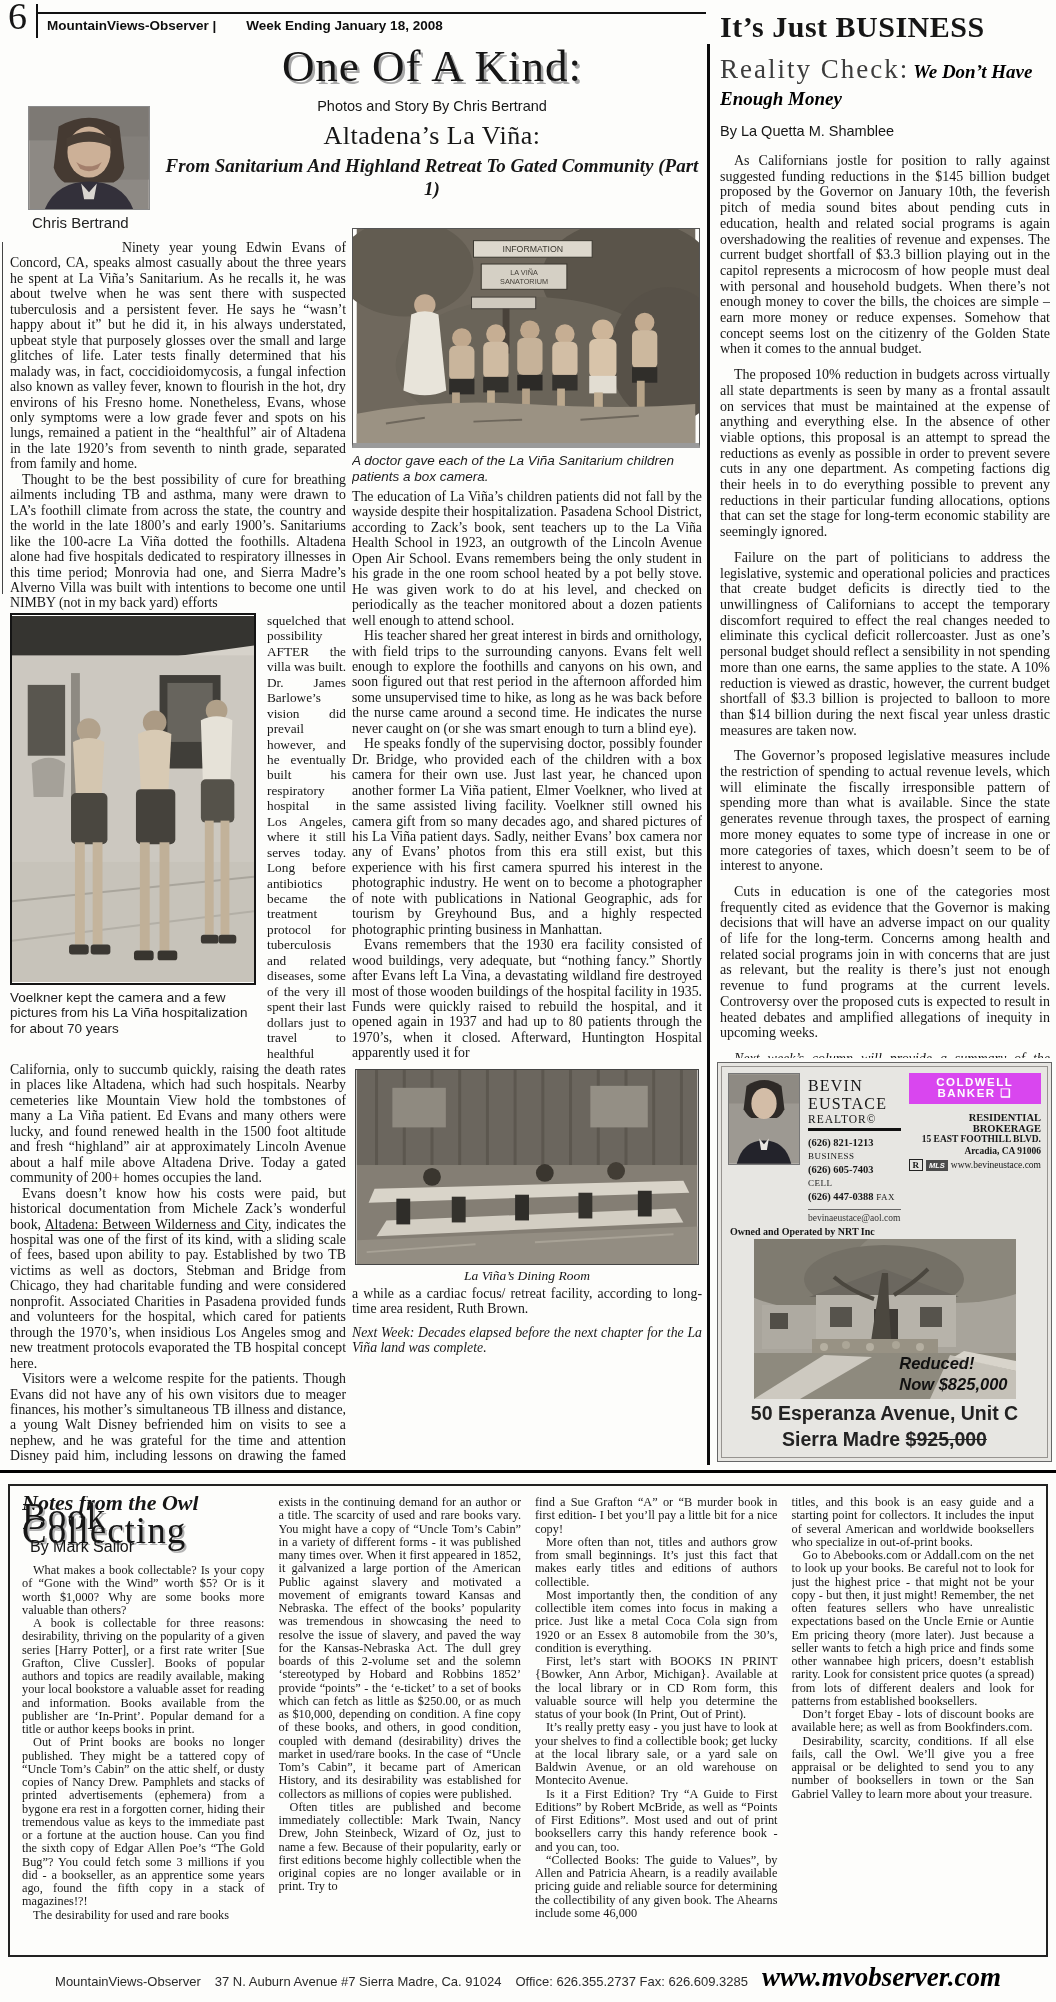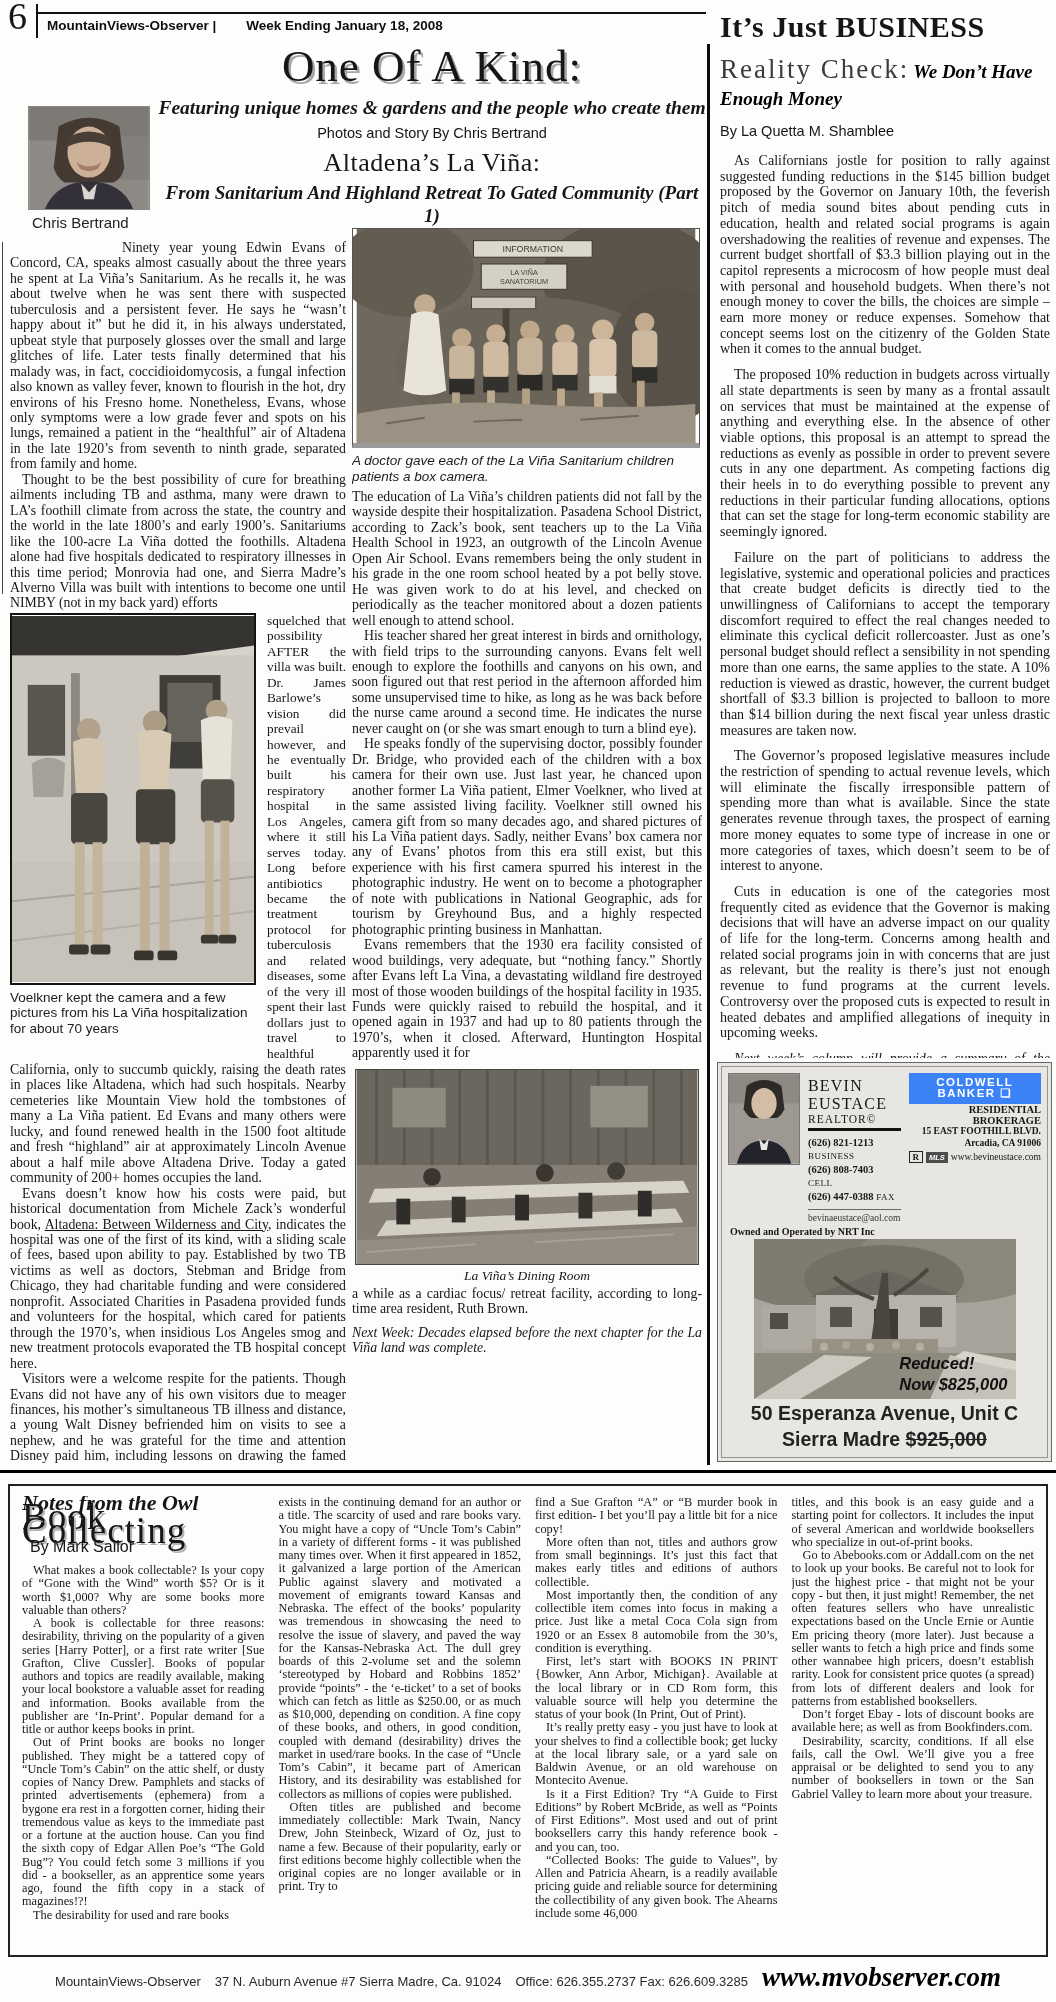--- a/index.html
+++ b/index.html
@@ -71,24 +71,24 @@
   .ad-top { display:flex; gap:8px; }
   .headshot svg { display:block; border:1px solid #777; }
   .ad-mid { flex:1 1 auto; padding-top:4px; }
   .ad-name { font-size:16px; letter-spacing:1.2px; }
   .ad-realtor { font-size:11.5px; letter-spacing:1px; border-bottom:3px solid #111;
                 padding-bottom:3px; margin-bottom:5px; }
   .ad-phone { font-size:10.5px; font-weight:bold; line-height:13px; }
   .ad-phone .lbl { font-weight:normal; font-size:9px; letter-spacing:.5px; }
   .ad-email { font-size:9.5px; color:#333; border-top:1px solid #666; margin-top:5px; padding-top:3px; }
   .ad-right { flex:0 0 128px; text-align:right; }
-  .cb-logo { background:#3b82f6; color:#fff; text-align:center; padding:4px 0 5px;
+  .cb-logo { background:#d946ef; color:#fff; text-align:center; padding:4px 0 5px;
              font-family:"Liberation Sans", sans-serif; font-weight:bold; line-height:11px; }
   .cb-logo div { font-size:11.5px; letter-spacing:1.5px; }
-  .ad-brokerage { font-size:10.5px; font-weight:bold; margin-top:0; }
+  .ad-brokerage { font-size:10.5px; font-weight:bold; margin-top:8px; }
   .ad-addr { font-size:9.5px; font-weight:bold; line-height:11.5px; }
   .ad-webrow { display:flex; justify-content:flex-end; align-items:center; gap:3px; margin-top:2px; }
   .logo-r { border:1.5px solid #222; font-size:9px; font-weight:bold; padding:0 3px; font-family:"Liberation Serif", serif; }
   .logo-mls { background:#4c4c4c; color:#fff; font-size:7.5px; font-weight:bold; padding:1px 3px;
               font-family:"Liberation Sans", sans-serif; font-style:italic; }
   .ad-web { font-size:9.5px; font-weight:normal; }
   .ad-owned { font-size:10px; font-weight:bold; margin:3px 0 2px 2px; }
   .house-fig { position:relative; width:262px; margin:2px auto 0; }
   .house-fig svg { display:block; }
   .house-overlay { position:absolute; right:8px; bottom:4px; font-family:"Liberation Sans", sans-serif;
@@ -126,21 +126,20 @@
 
   <div class="pagenum">6</div>
   <div class="mast-vline"></div>
   <div class="mast-rule"></div>
   <div class="masthead">
     <span>MountainViews-Observer |</span><span class="week">Week Ending January 18, 2008</span>
   </div>
 
   <section class="headline">
     <h1 class="h-title">One Of A Kind:</h1>
-    <div class="h-sub">Featuring unique homes &amp; gardens and  the people who create them</div>
     <div class="h-by">Photos and Story By Chris Bertrand</div>
     <h2 class="h-subject">Altadena’s La Viña:</h2>
     <div class="h-subject2">From Sanitarium And Highland Retreat To Gated Community (Part 1)</div>
   </section>
 
   <figure class="author-fig">
     <svg width="122" height="104" viewBox="0 0 122 104">
       <rect width="122" height="104" fill="#8d8984"></rect>
       <rect x="0" y="0" width="122" height="34" fill="#7d7974"></rect>
       <rect x="78" y="30" width="44" height="44" fill="#837f7a"></rect>
@@ -310,21 +309,21 @@
             <path d="M18 12 q18 -12 36 0 l3 24 q-4 8 -8 9 l-26 0 q-4 -2 -8 -9 z" fill="#2e2a27"></path>
             <ellipse cx="36" cy="30" rx="13" ry="16" fill="#d3bda7"></ellipse>
             <path d="M8 92 q6 -24 28 -24 q22 0 28 24 z" fill="#23232b"></path>
             <path d="M31 66 l5 6 l5 -6 l-2 12 l-6 0 z" fill="#e9e6e1"></path>
           </svg>
         </figure>
         <div class="ad-mid">
           <div class="ad-name">BEVIN EUSTACE</div>
           <div class="ad-realtor">REALTOR©</div>
           <div class="ad-phone"><span>(626) 821-1213</span> <span class="lbl">BUSINESS</span></div>
-          <div class="ad-phone"><span>(626) 808-7403</span> <span class="lbl">CELL</span></div>
+          <div class="ad-phone"><span>(626) 605-7403</span> <span class="lbl">CELL</span></div>
           <div class="ad-phone"><span>(626) 447-0388</span> <span class="lbl">FAX</span></div>
           <div class="ad-email">bevinaeustace@aol.com</div>
         </div>
         <div class="ad-right">
           <div class="cb-logo">
             <div>COLDWELL</div>
             <div>BANKER ❑</div>
           </div>
           <div class="ad-brokerage">RESIDENTIAL BROKERAGE</div>
           <div class="ad-addr">15 EAST FOOTHILL BLVD.</div>

